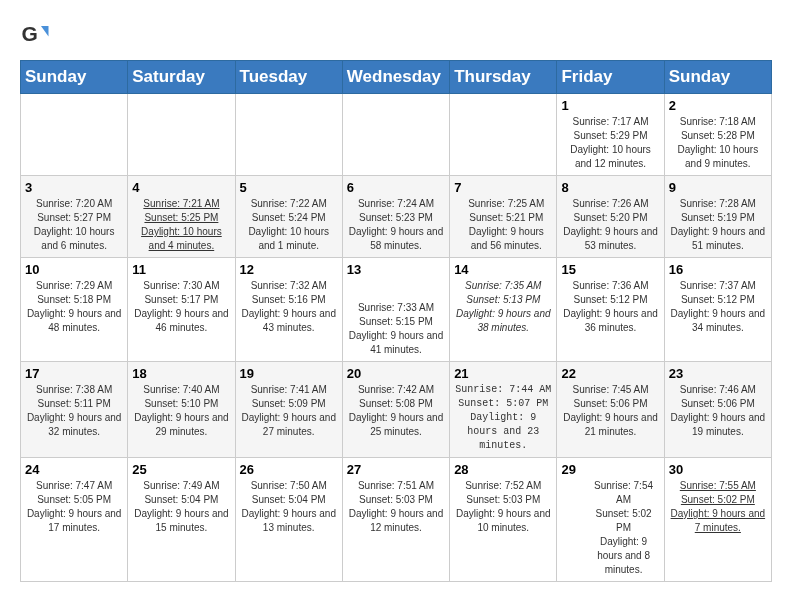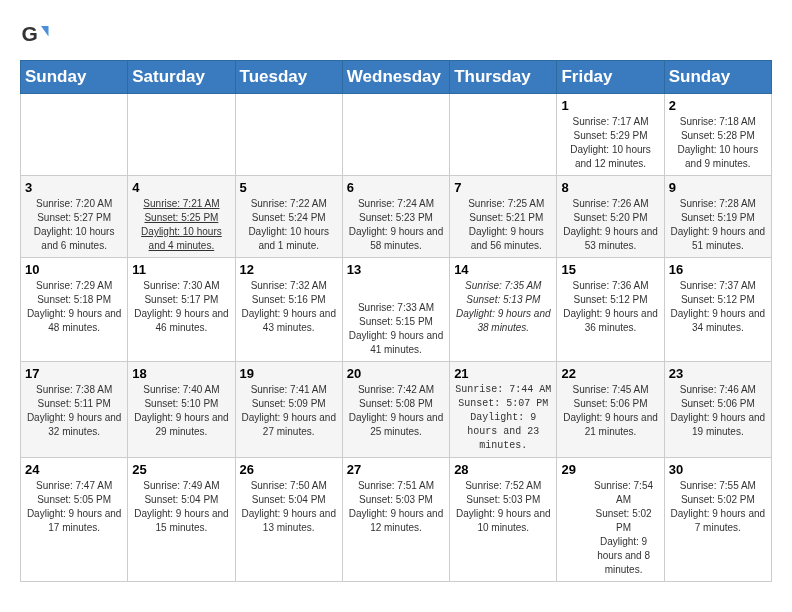--- a/index.html
+++ b/index.html
@@ -305,19 +305,19 @@
 Daylight: 9 hours and 10 minutes.</div>
         </td>
         <td>
           <div class="day-number">29</div>
           <div class="day-info" style="white-space: pre-line; margin-left: 26px;">Sunrise: 7:54 AM
 Sunset: 5:02 PM
 Daylight: 9 hours and 8 minutes.</div>
         </td>
         <td>
           <div class="day-number">30</div>
-          <div class="day-info" style="white-space: pre-line;">Sunrise: 7:55 AM
+          <div class="day-info" style="white-space: pre-line; text-decoration: underline;">Sunrise: 7:55 AM
 Sunset: 5:02 PM
 Daylight: 9 hours and 7 minutes.</div>
         </td>
       </tr>
     </tbody>
 </table>
 
 </body></html>

